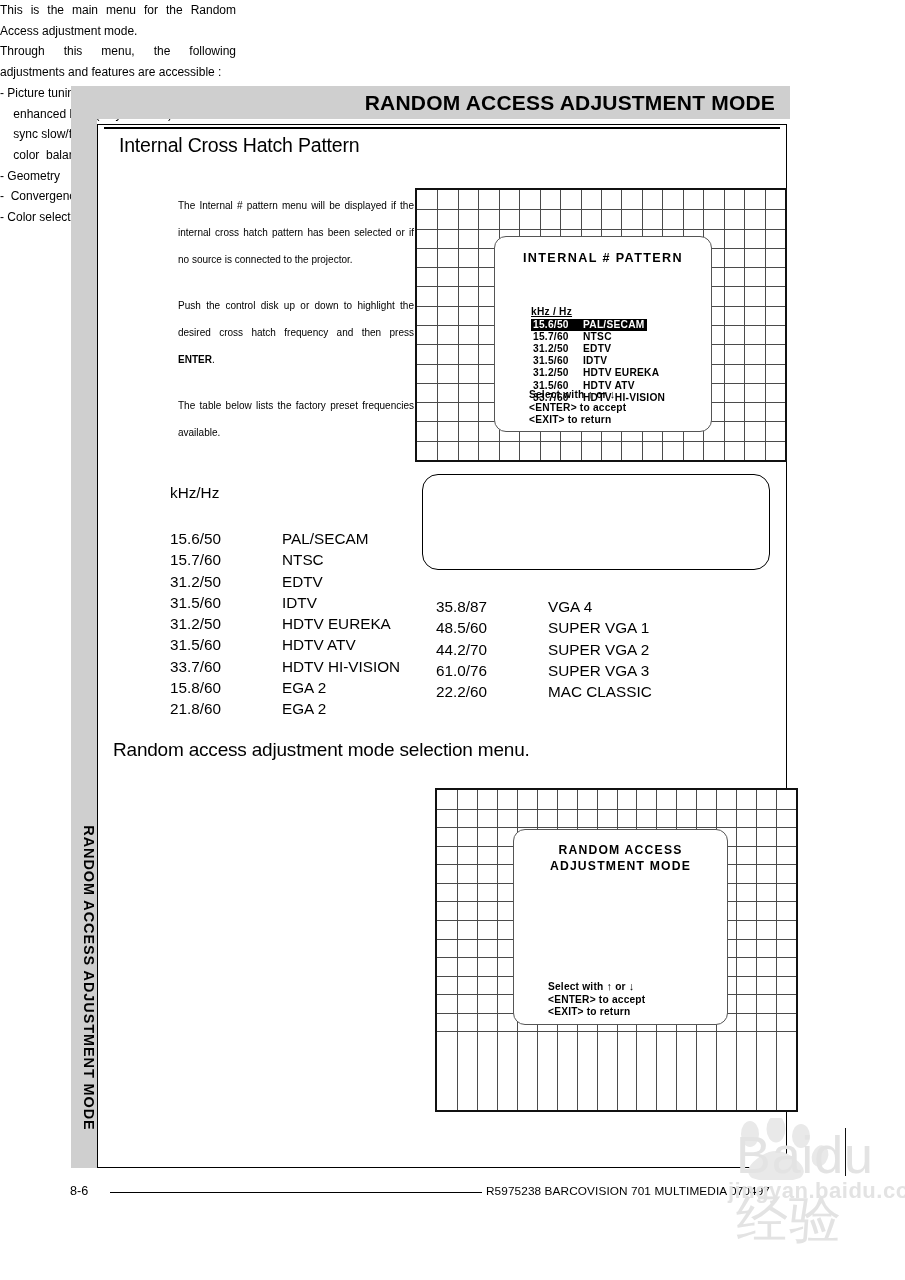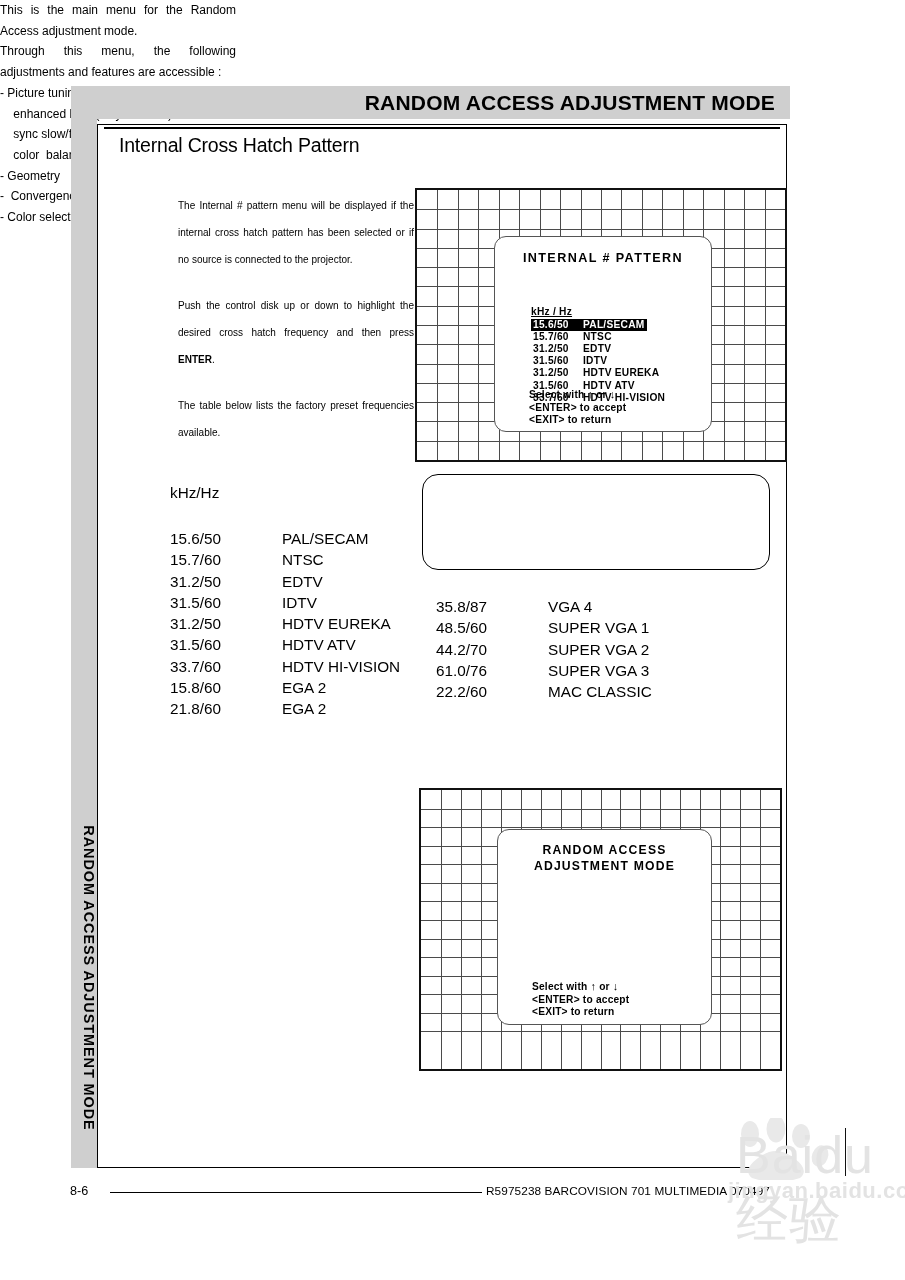--- a/index.html
+++ b/index.html
@@ -54,21 +54,21 @@
 
   
   .note{position:absolute;left:422px;top:474px;width:348px;height:96px;
       border:1.4px solid #000;border-radius:16px;background:#fff;box-sizing:border-box;
       padding:10px 14px 0 14px;font-size:14.6px;line-height:19.6px;}
   .note b{font-weight:bold;}
 
   
   .display{position:absolute;background:#fff;border:2px solid #111;box-sizing:border-box;}
   #disp1{left:415px;top:188px;width:372px;height:274px;}
-  #disp2{left:419px;top:788px;width:363px;height:283px;text-decoration:underline;}
+  #disp2{left:435px;top:788px;width:363px;height:324px;text-decoration:underline;}
   .grid{position:absolute;left:0;top:0;right:0;bottom:0;}
   .grid .gl{position:absolute;background:#4b4b4b;}
   .grid .gv{width:1px;top:0;bottom:0;}
   .grid .gh{height:1px;left:0;right:0;}
 
   
   .osd{position:absolute;background:#fff;border:1.5px solid #555;border-radius:12px;
        box-sizing:border-box;text-align:center;}
   #osd1{left:77px;top:46px;width:218px;height:196px;}
   #osd2{left:76px;top:39px;width:215px;height:196px;}
@@ -283,20 +283,21 @@
           <span class="arw">↑</span>
           <span>or</span>
           <span class="arw">↓</span>
         </div>
         <div>&lt;ENTER&gt; to accept</div>
         <div>&lt;EXIT&gt; to return</div>
       </div>
     </div>
   </div>
 
+  <div class="h-section" id="h2">Random access adjustment mode selection menu.</div>
 
   <div id="lower-block">
     <div class="j">This is the main menu for the Random Access adjustment mode.</div>
     <div class="j">Through this menu, the following adjustments and features are accessible :</div>
     <div id="lower-bullets">
         <div class="ln">- Picture tuning</div>
         <div class="ln">    enhanced blue (only for RGB)</div>
         <div class="ln">    sync slow/fast(video/s-video)</div>
         <div class="ln">    color  balance</div>
         <div class="ln">- Geometry</div>

